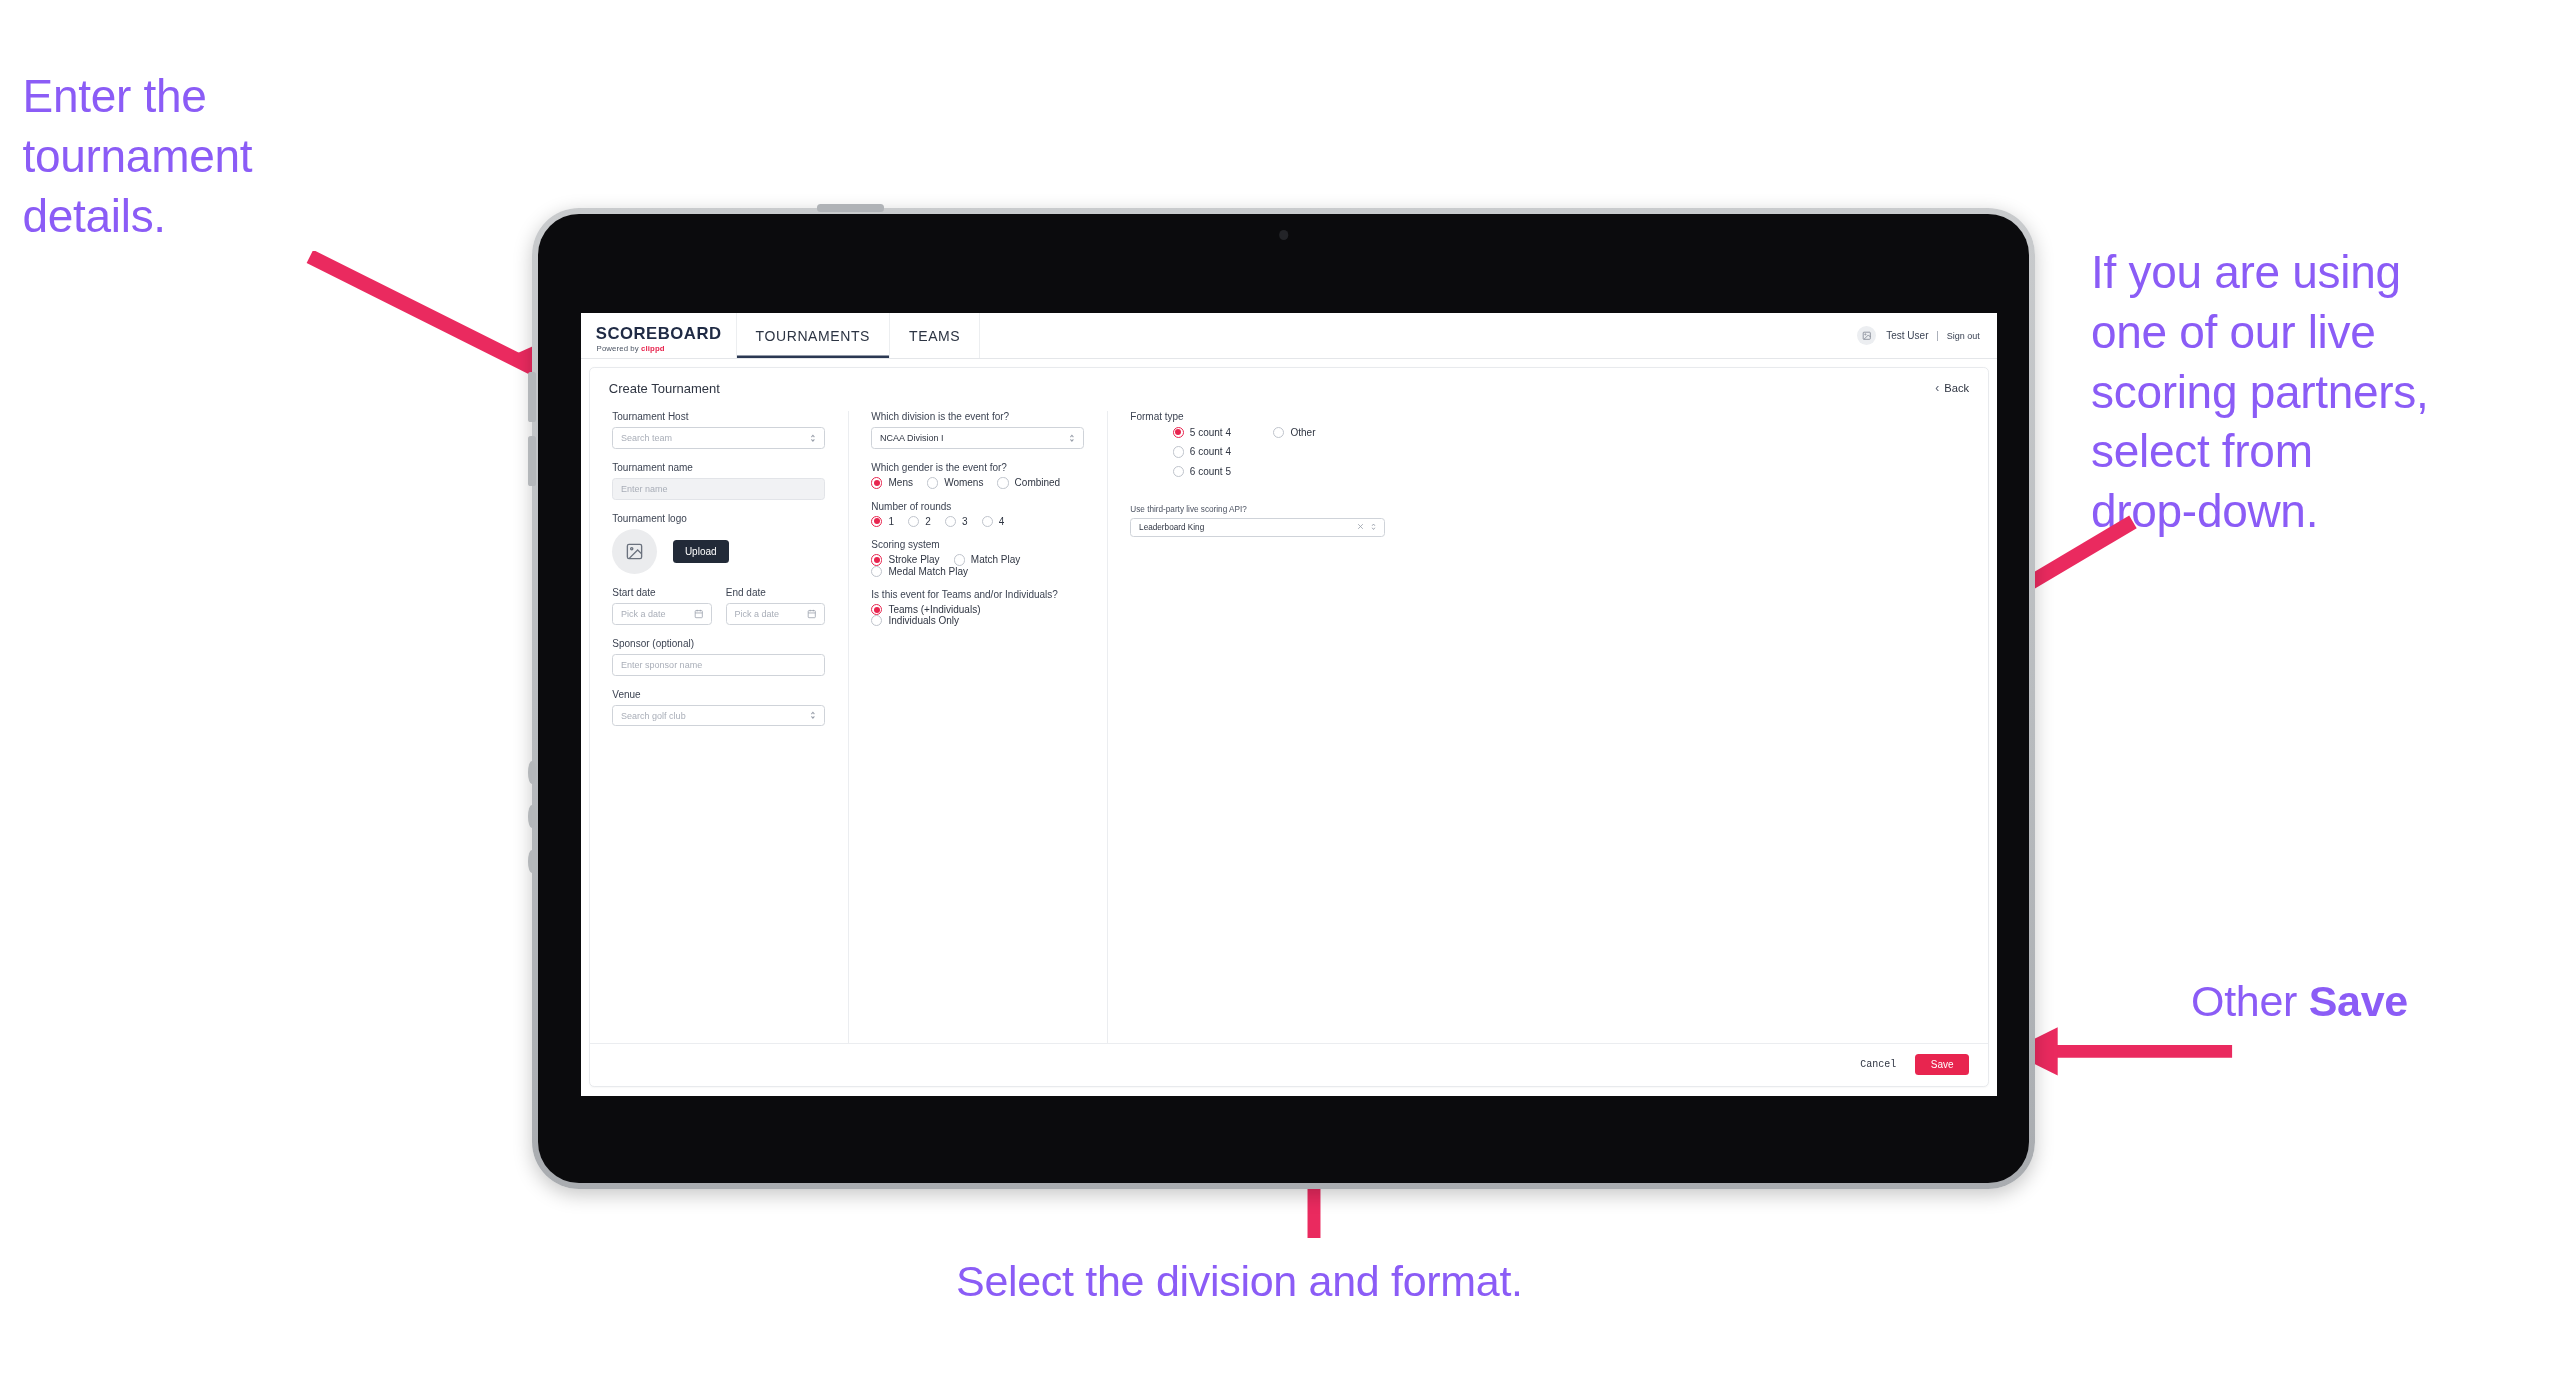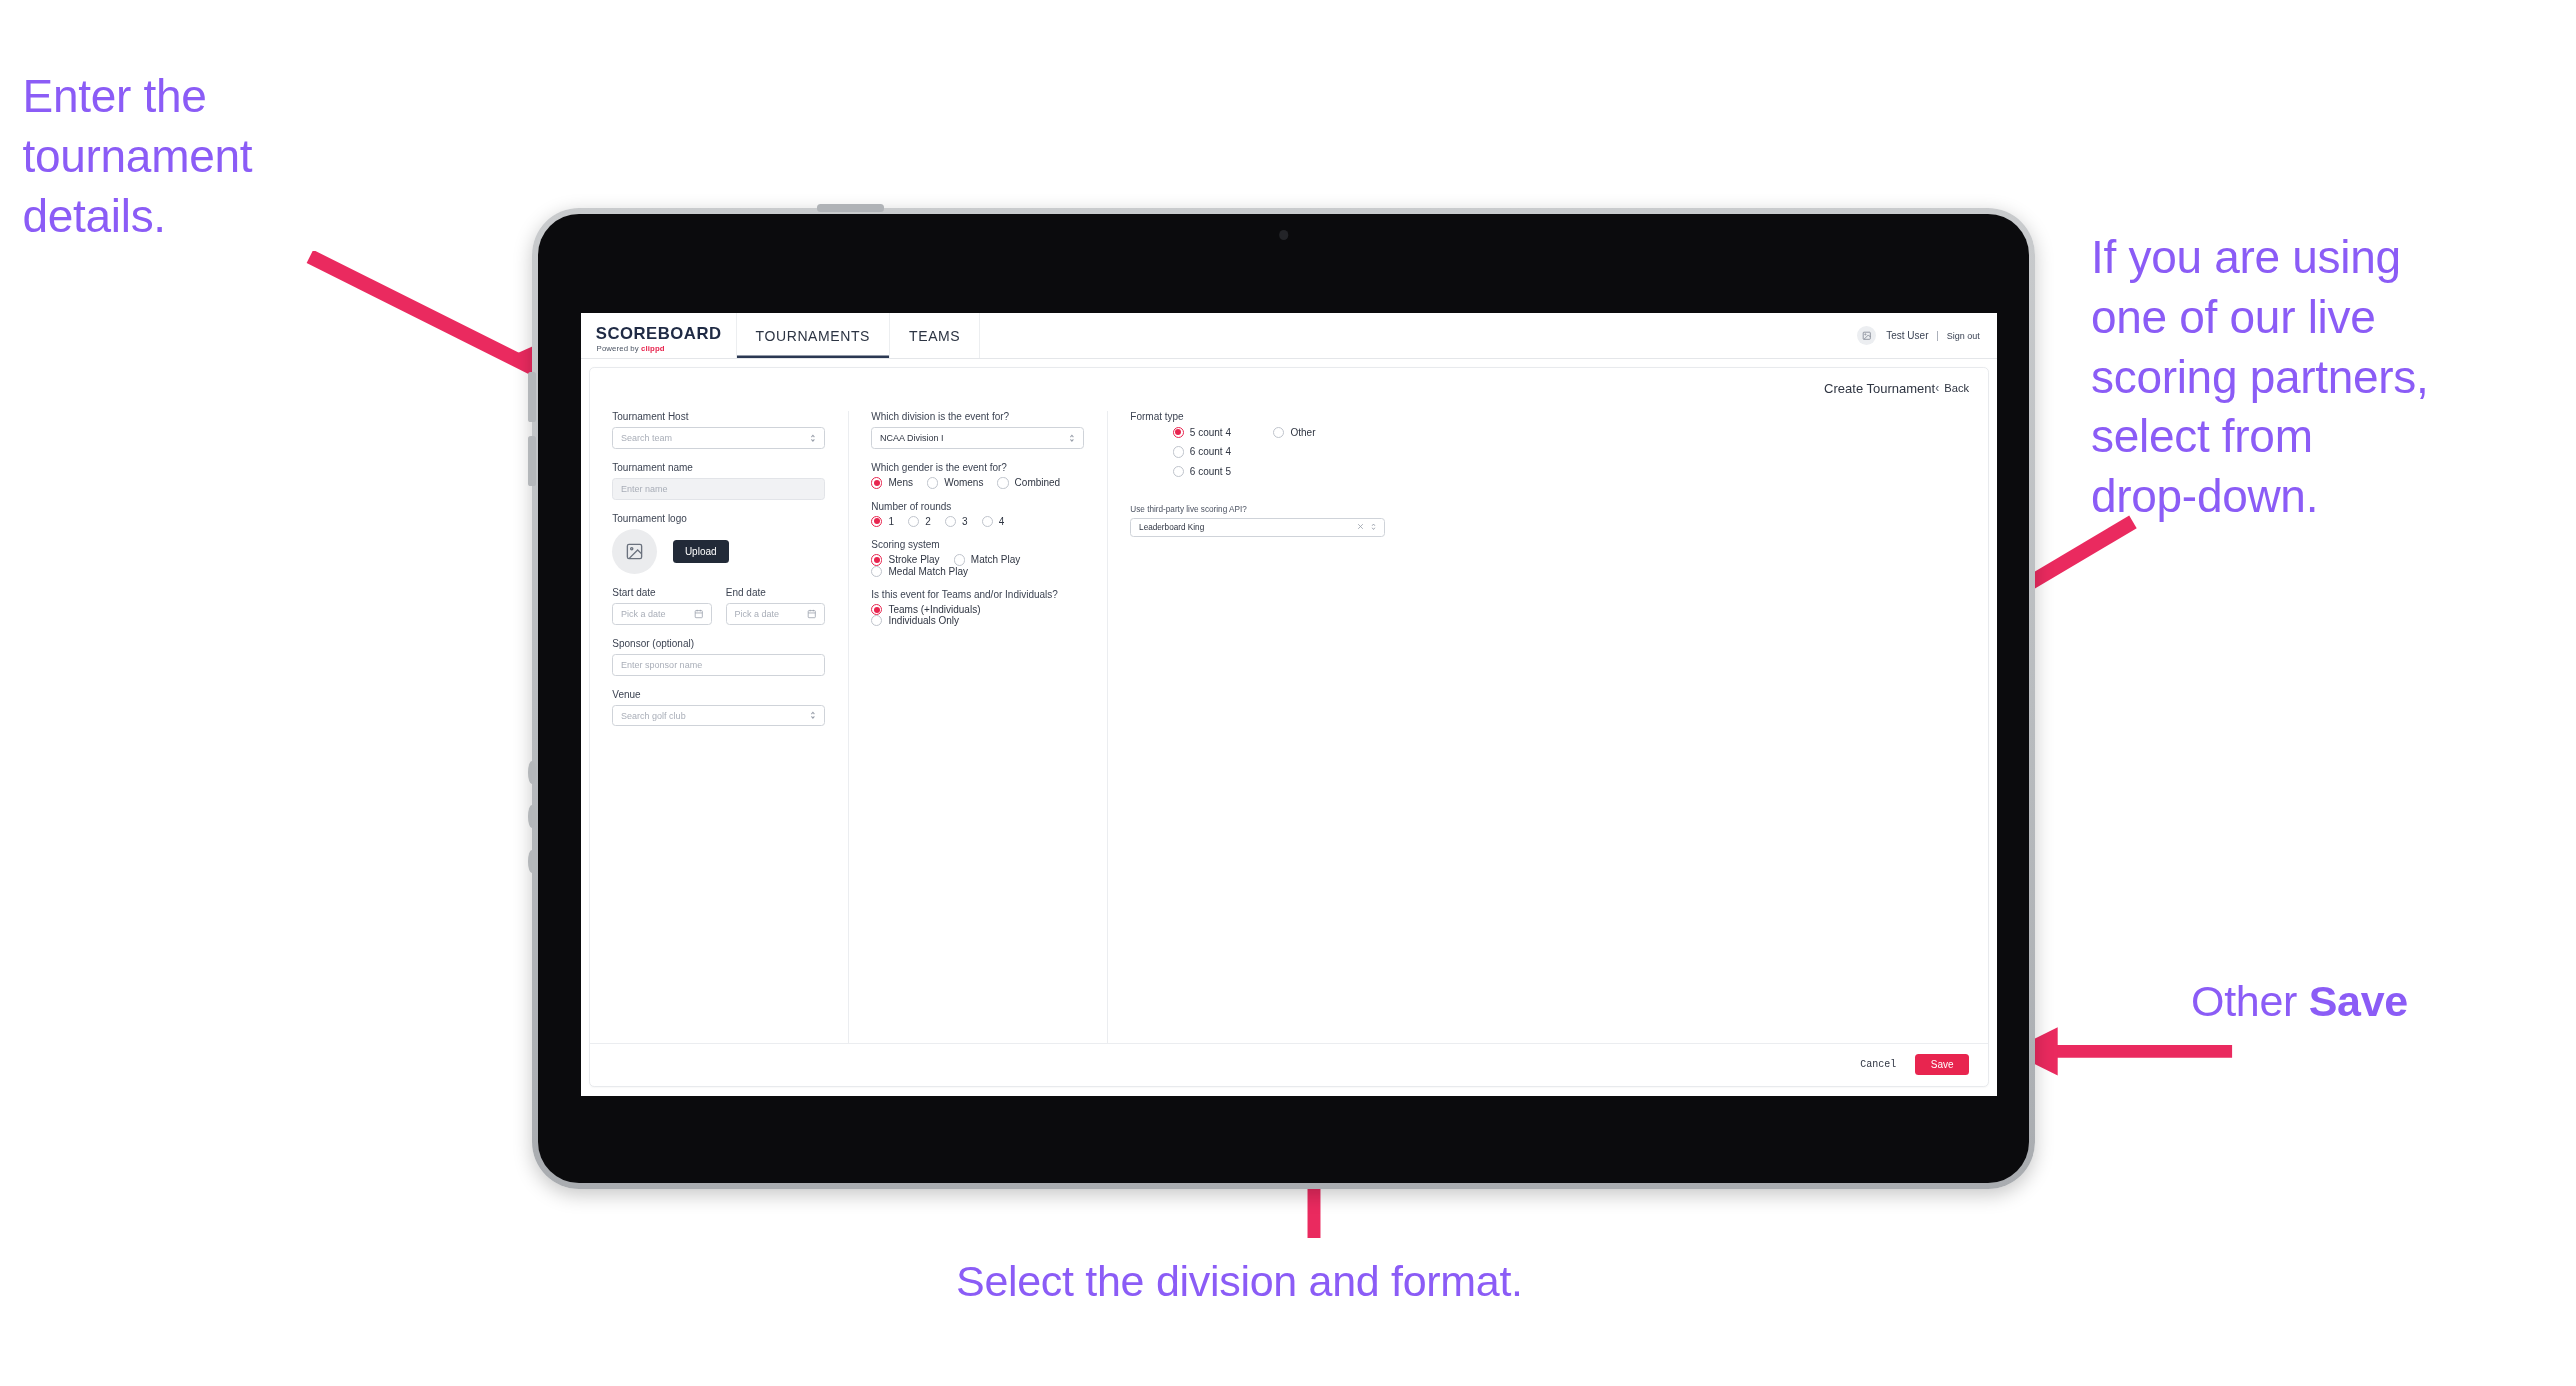--- a/index.html
+++ b/index.html
@@ -15,21 +15,21 @@
   .anno {
     position: absolute;
     color: #8b5cf6;
     font-size: 46px;
     line-height: 1.30;
     font-family: "Liberation Sans", sans-serif;
     letter-spacing: -0.3px;
     white-space: pre-wrap;
   }
   #anno-left  { left: 22.5px;  top: 67px;  width: 372px; }
-  #anno-right { left: 2091px; top: 228px; width: 467px; }
+  #anno-right { left: 2091px; top: 243px; width: 467px; }
   #anno-save  { left: 2191px; top: 974px; font-size: 43px; white-space: nowrap; }
   #anno-save .b { font-weight: bold; }
   #anno-bottom { left: 956px; top: 1254px; font-size: 43px; white-space: nowrap; }
 
   .arrow { position: absolute; }
 
   
   .tablet {
     position: absolute; left: 532px; top: 208px;
     width: 1503px; height: 981px;
@@ -89,21 +89,21 @@
   .signout { font-size:9px; color:#3b4354; cursor:pointer; }
 
   
   .card {
     margin: 7.8px 7.8px 0 7.8px; background:#fff;
     border:0.9px solid #e8eaed; border-radius: 5.2px;
     height: 720px; display:flex; flex-direction:column;
     box-shadow: 0 0.9px 1.7px rgba(0,0,0,.03);
   }
   .card-head {
-    display:flex; align-items:center; justify-content:flex-end;
+    display:flex; align-items:center; justify-content:space-between;
     padding: 13px 19px 11.2px 19px;
   }
   .card-title { font-size:13px; color:#2f3542; }
   .back-link { font-size:11.2px; color:#2f3542; display:flex; align-items:center; gap:5.2px; cursor:pointer; }
   .back-link .chev { font-size:12px; color:#5b6271; }
 
   .columns { display:flex; flex:1; padding: 4.3px 0 0 0; }
   .col { padding: 0 22.5px; }
   .col1 { width: 259px; border-right:0.9px solid #ebedf0; }
   .col2 { width: 259px; border-right:0.9px solid #ebedf0; }

